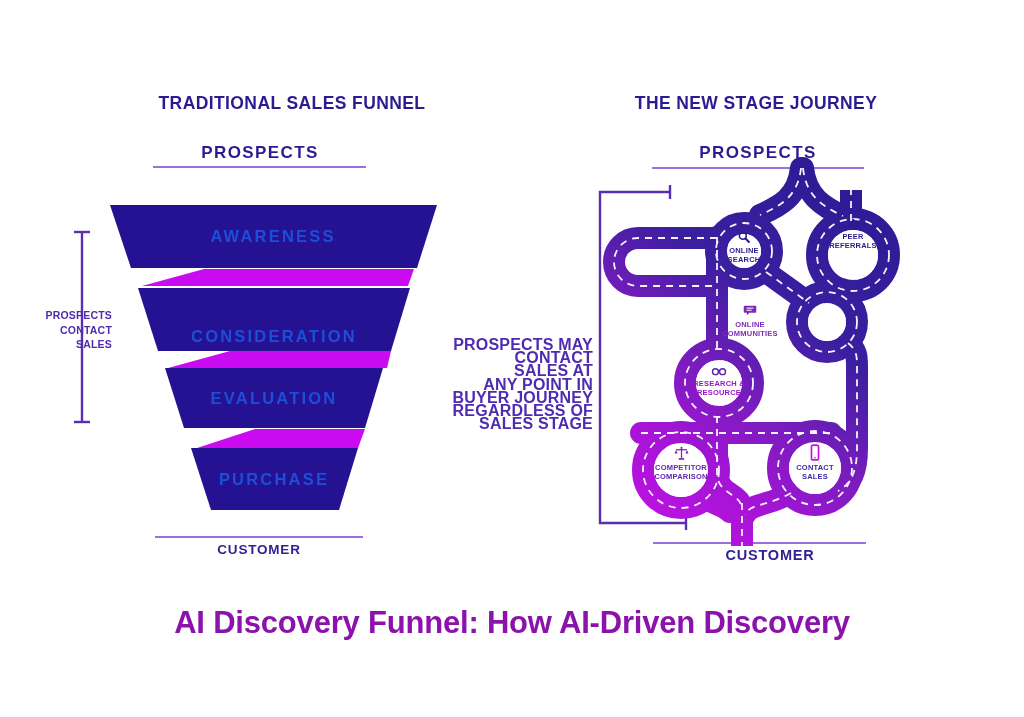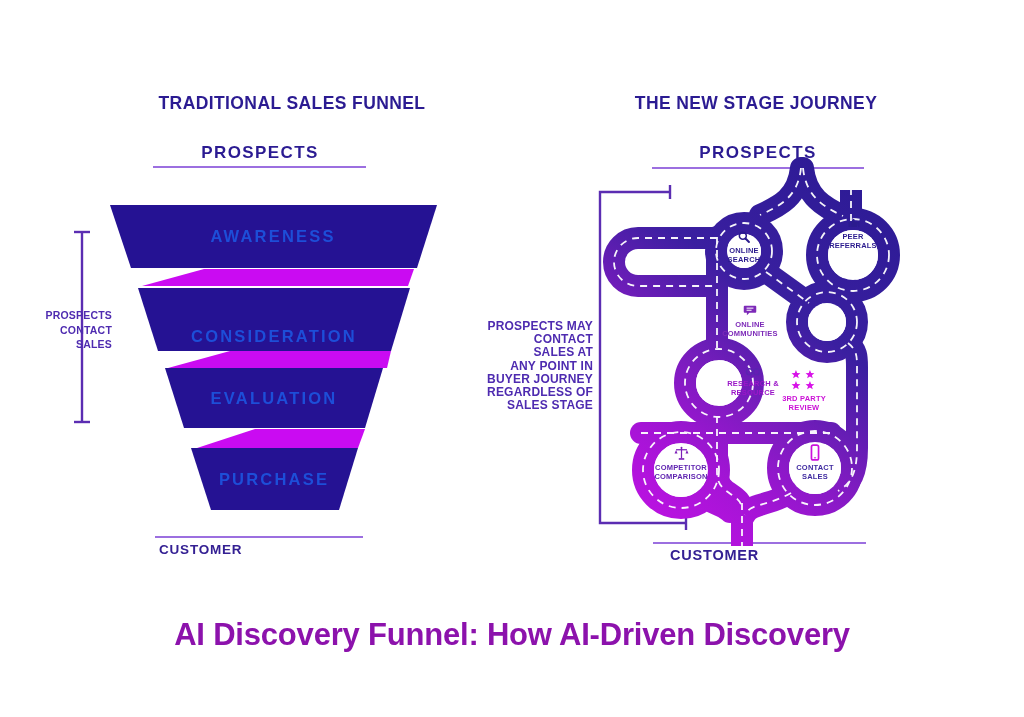--- a/index.html
+++ b/index.html
@@ -4,34 +4,34 @@
 <style>
   html,body{margin:0;padding:0;background:#ffffff;}
   .canvas{position:relative;width:1024px;height:717px;background:#ffffff;overflow:hidden;
           font-family:"Liberation Sans", sans-serif;}
   .canvas svg.stage{position:absolute;left:0;top:0;}
   .t{position:absolute;white-space:pre-line;}
   .panel-title{width:400px;text-align:center;font-size:17.5px;font-weight:bold;
                letter-spacing:.4px;color:#2b1b92;}
   .endpoint{width:200px;text-align:center;font-size:17px;font-weight:bold;
             letter-spacing:1.4px;color:#2b1b92;}
-  .customer{width:200px;font-size:13.5px;font-weight:bold;
+  .customer{width:200px;text-align:center;font-size:13.5px;font-weight:bold;
             letter-spacing:.8px;color:#342093;}
   .stage-label{width:220px;text-align:center;font-size:16.5px;font-weight:bold;
                letter-spacing:2.2px;color:#1d4ed8;}
   .side-label{width:90px;text-align:right;font-size:10.5px;font-weight:bold;
               line-height:14.5px;color:#4e2bb0;letter-spacing:.2px;}
-  .side-note{width:160px;text-align:right;font-size:12px;font-weight:bold;
-             line-height:13.2px;color:#4e2bb0;letter-spacing:.2px;}
+  .side-note{width:160px;text-align:right;font-size:16px;font-weight:bold;
+             line-height:13.2px;color:#4e2bb0;letter-spacing:.2px;margin-top:18px;}
   .stop{position:absolute;display:flex;flex-direction:column;align-items:center;}
   .stop-label{white-space:pre-line;text-align:center;font-size:7.5px;font-weight:bold;
               line-height:9px;letter-spacing:.2px;margin-top:2px;}
   .caption{position:absolute;left:0;right:0;top:604px;text-align:center;
            font-size:31px;font-weight:bold;line-height:37px;color:#8c12ac;
-           letter-spacing:-.2px;margin-top:12px;}
+           letter-spacing:-.2px;}
   .c-indigo{color:#2b1b8e;} .c-purple{color:#7d2ab8;} .c-rr{color:#9b16c8;}
   .c-rev{color:#cb11d6;} .c-comp{color:#5f24b0;} .c-cs{color:#3f2aa0;}
 </style>
 </head>
 <body>
 
 <div class="canvas">
 
   <svg class="stage" width="1024" height="717" viewBox="0 0 1024 717">
     <defs>
@@ -170,42 +170,30 @@
   <div class="stop" style="left:705px;top:303px;width:90px">
     <svg width="16" height="15" viewBox="0 0 24 24">
       <path fill="#7d2ab8" d="M3.5 4.5h17a1.5 1.5 0 0 1 1.5 1.5v8a1.5 1.5 0 0 1-1.5 1.5H11l-4 4v-4H3.5A1.5 1.5 0 0 1 2 14V6a1.5 1.5 0 0 1 1.5-1.5z"></path>
       <line x1="6.5" y1="8.2" x2="17.5" y2="8.2" stroke="#ffffff" stroke-width="1.6"></line>
       <line x1="6.5" y1="11.6" x2="14.5" y2="11.6" stroke="#ffffff" stroke-width="1.6"></line>
     </svg>
     <div class="stop-label c-purple">ONLINE
 COMMUNITIES</div>
   </div>
 
-  <div class="stop" style="left:713px;top:365px;width:80px">
+  <div class="stop" style="left:679px;top:365px;width:80px">
     <svg width="18" height="12" viewBox="0 0 28 18">
       <circle cx="8.5" cy="10" r="4.6" fill="none" stroke="#5a24b0" stroke-width="2.2"></circle>
       <circle cx="19.5" cy="10" r="4.6" fill="none" stroke="#5a24b0" stroke-width="2.2"></circle>
       <path d="M13 9 q1 -2 2 0" fill="none" stroke="#5a24b0" stroke-width="2"></path>
     </svg>
     <div class="stop-label c-rr">RESEARCH &amp;
 RESOURCE</div>
   </div>
 
-  <div class="stop" style="left:764px;top:370px;width:80px">
-    <svg width="28" height="22" viewBox="0 0 28 22">
-      <g fill="#d812e8">
-        <path d="M7 0l1.4 3.5 3.8.2-2.9 2.4 1 3.7L7 7.7 3.7 9.8l1-3.7L1.8 3.7l3.8-.2z" transform="translate(0,0) scale(0.85)"></path>
-        <path d="M7 0l1.4 3.5 3.8.2-2.9 2.4 1 3.7L7 7.7 3.7 9.8l1-3.7L1.8 3.7l3.8-.2z" transform="translate(14,0) scale(0.85)"></path>
-        <path d="M7 0l1.4 3.5 3.8.2-2.9 2.4 1 3.7L7 7.7 3.7 9.8l1-3.7L1.8 3.7l3.8-.2z" transform="translate(0,11) scale(0.85)"></path>
-        <path d="M7 0l1.4 3.5 3.8.2-2.9 2.4 1 3.7L7 7.7 3.7 9.8l1-3.7L1.8 3.7l3.8-.2z" transform="translate(14,11) scale(0.85)"></path>
-      </g>
-    </svg>
-    <div class="stop-label c-rev">3RD PARTY
-REVIEW</div>
-  </div>
 
   <div class="stop" style="left:641px;top:446px;width:80px">
     <svg width="17" height="15" viewBox="0 0 24 22">
       <g stroke="#7d1fb8" fill="#7d1fb8">
         <line x1="12" y1="2.5" x2="12" y2="18" stroke-width="1.8"></line>
         <line x1="4" y1="5.5" x2="20" y2="5.5" stroke-width="1.8"></line>
         <line x1="8" y1="19" x2="16" y2="19" stroke-width="2.4"></line>
         <circle cx="12" cy="2.5" r="1.4" stroke-width="0"></circle>
         <path d="M4 6 L1.8 11 h4.4 z" stroke-width="0"></path>
         <path d="M20 6 L17.8 11 h4.4 z" stroke-width="0"></path>

